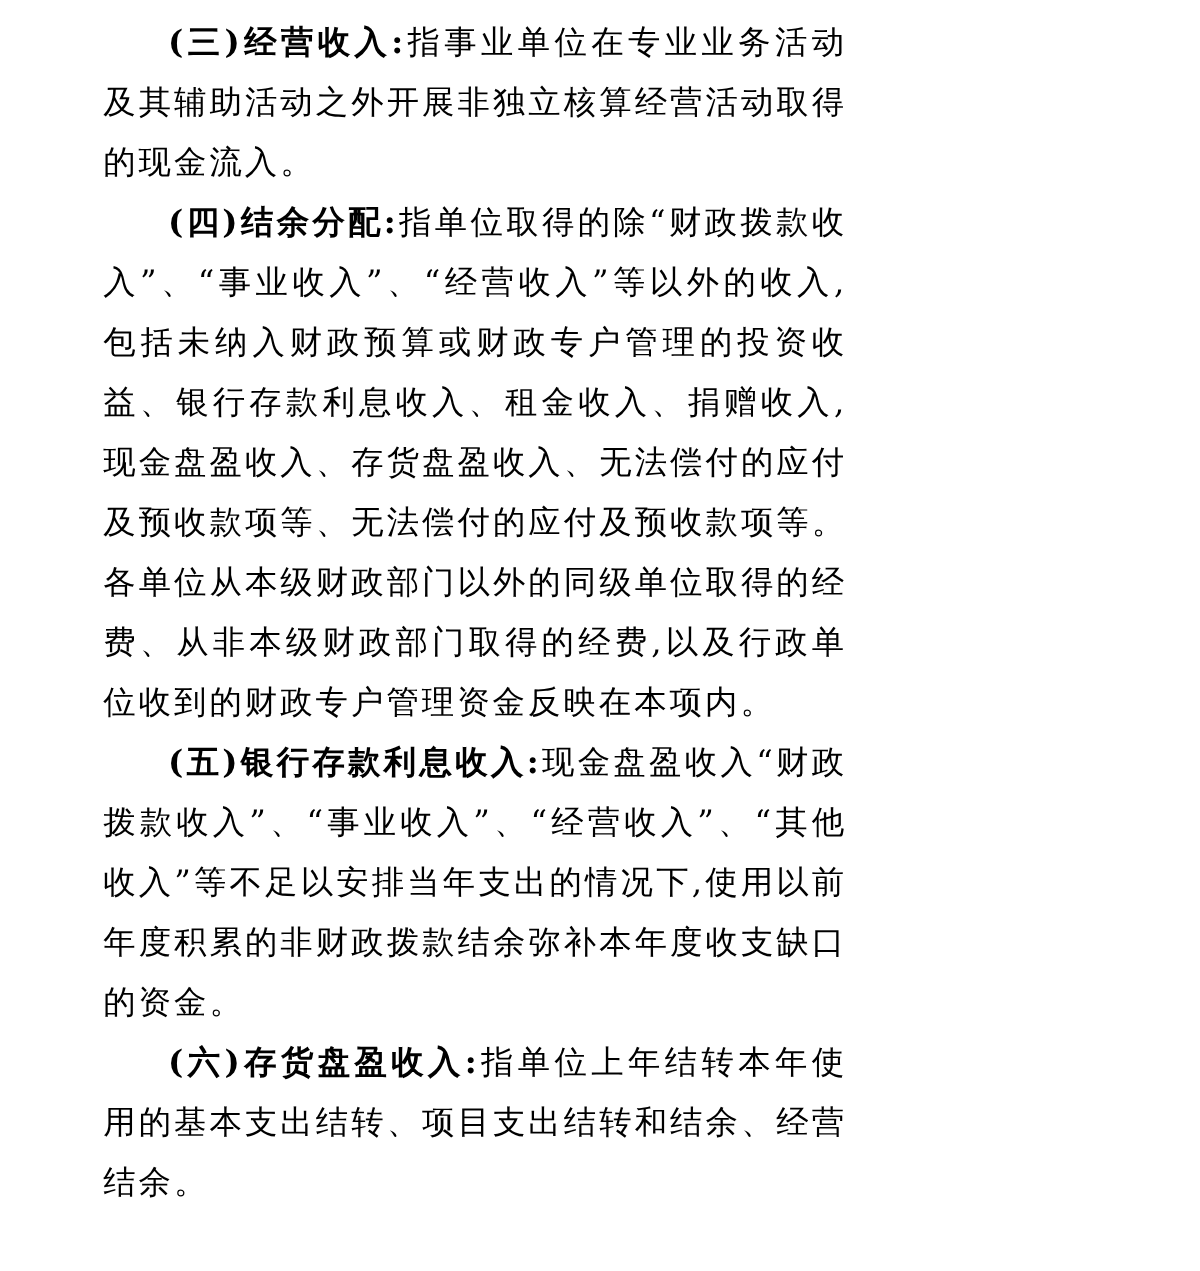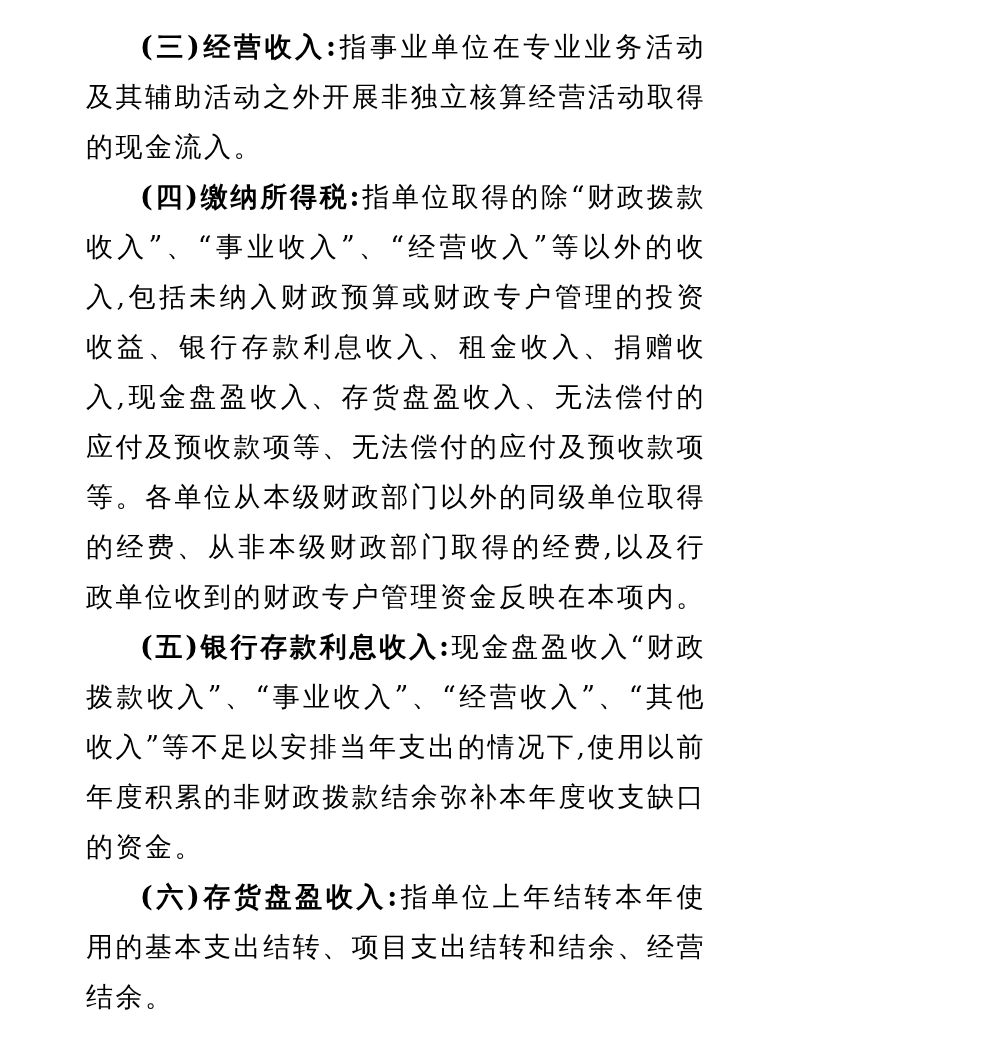--- a/index.html
+++ b/index.html
@@ -5,21 +5,21 @@
   html, body {
     margin: 0;
     padding: 0;
     background: #ffffff;
   }
   .page {
     position: relative;
     width: 792px;
     height: 1059px;
     box-sizing: border-box;
-    padding: 22px 86px 0 86px;
+    padding: 11px 86px 0 86px;
     background: #ffffff;
     overflow: hidden;
   }
   p.para {
     margin: 0;
     padding: 0;
     font-family: "DejaVu Serif", "Liberation Serif", serif;
     font-size: 27px;
     line-height: 50px;
     color: #000000;
@@ -33,21 +33,21 @@
     font-weight: bold;
   }
 </style>
 </head>
 <body>
 
 <div class="page">
 
   <p class="para"><span class="head">(三)经营收入:</span><span>指事业单位在专业业务活动及其辅助活动之外开展非独立核算经营活动取得的现金流入。</span></p>
 
-  <p class="para"><span class="head">(四)缴纳所得税:</span><span>指单位取得的除“财政拨款收入”、“事业收入”、“经营收入”等以外的收入,包括未纳入财政预算或财政专户管理的投资收益、银行存款利息收入、租金收入、捐赠收入,现金盘盈收入、存货盘盈收入、无法偿付的应付及预收款项等、无法偿付的应付及预收款项等。各单位从本级财政部门以外的同级单位取得的经费、从非本级财政部门取得的经费,以及行政单位收到的财政专户管理资金反映在本项内。</span></p>
+  <p class="para"><span class="head">(四)结余分配:</span><span>指单位取得的除“财政拨款收入”、“事业收入”、“经营收入”等以外的收入,包括未纳入财政预算或财政专户管理的投资收益、银行存款利息收入、租金收入、捐赠收入,现金盘盈收入、存货盘盈收入、无法偿付的应付及预收款项等、无法偿付的应付及预收款项等。各单位从本级财政部门以外的同级单位取得的经费、从非本级财政部门取得的经费,以及行政单位收到的财政专户管理资金反映在本项内。</span></p>
 
   <p class="para"><span class="head">(五)银行存款利息收入:</span><span>现金盘盈收入“财政拨款收入”、“事业收入”、“经营收入”、“其他收入”等不足以安排当年支出的情况下,使用以前年度积累的非财政拨款结余弥补本年度收支缺口的资金。</span></p>
 
   <p class="para"><span class="head">(六)存货盘盈收入:</span><span>指单位上年结转本年使用的基本支出结转、项目支出结转和结余、经营结余。</span></p>
 
 
 
 
 </div>
 

